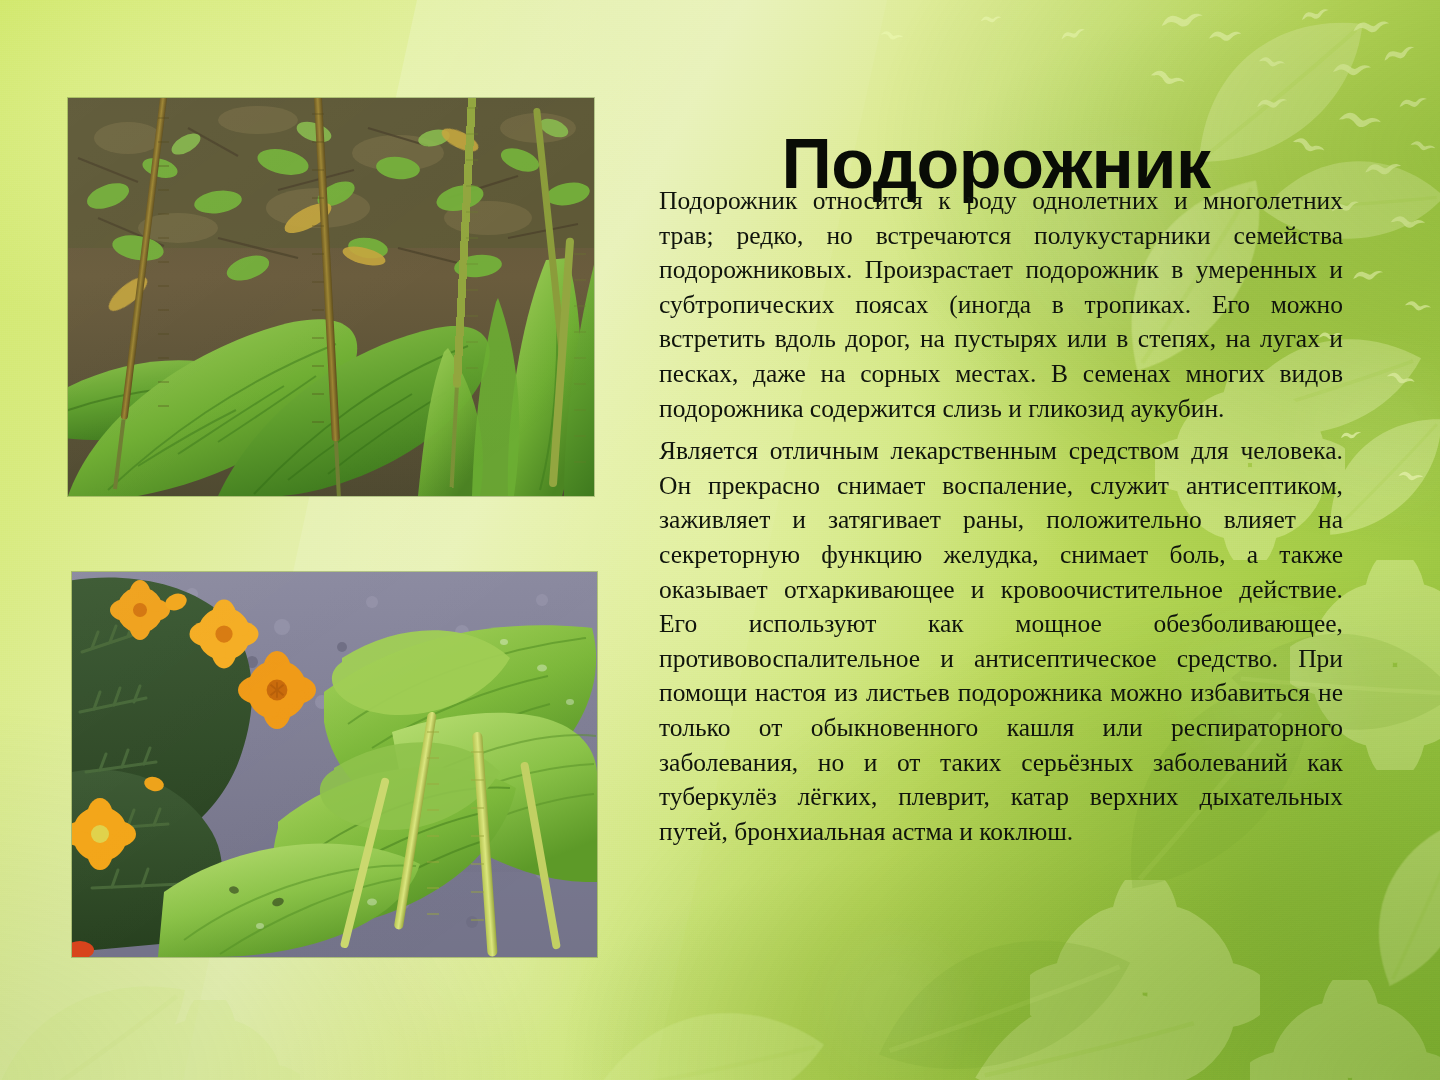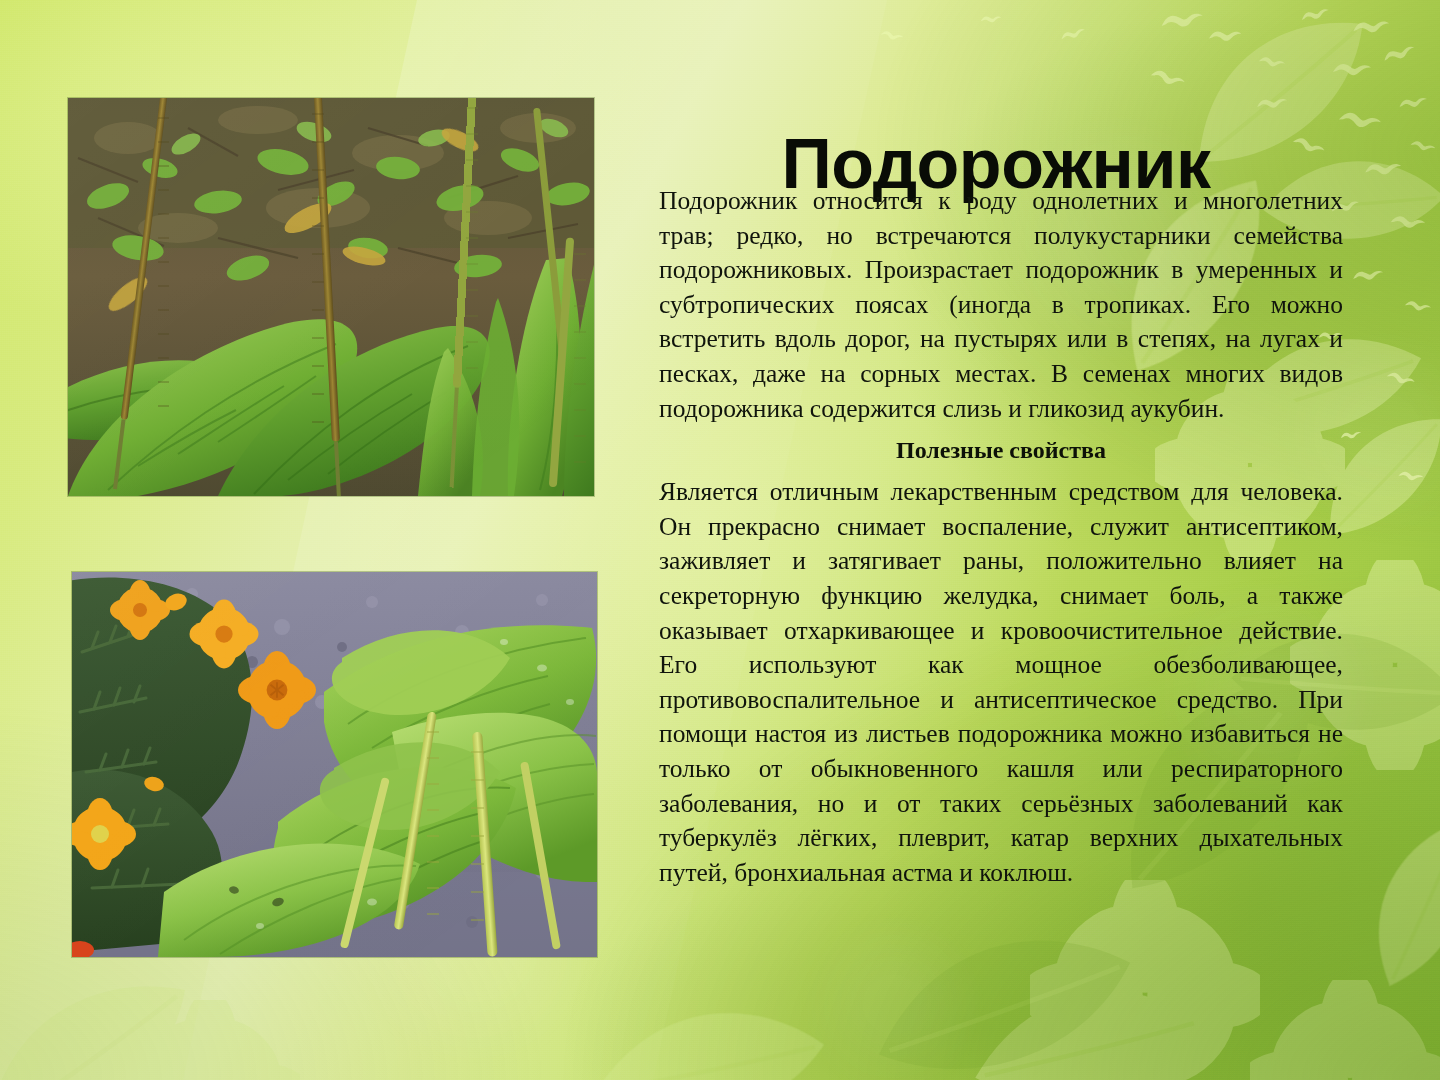--- a/index.html
+++ b/index.html
@@ -601,17 +601,16 @@
         <ellipse cx="162" cy="318" rx="5" ry="3.5" transform="rotate(15 162 318)"></ellipse>
       </g>
       <rect width="525" height="385" fill="url(#sheen)" opacity=".10"></rect>
     </svg>
   </div>
 
   <h1 class="title">Подорожник</h1>
 
   <div class="body-col">
     <p class="para">Подорожник относится к роду однолетних и многолетних трав; редко, но встречаются полукустарники семейства подорожниковых. Произрастает подорожник в умеренных и субтропических поясах (иногда в тропиках. Его можно встретить вдоль дорог, на пустырях или в степях, на лугах и песках, даже на сорных местах. В семенах многих видов подорожника содержится слизь и гликозид аукубин.</p>
-    <p class="sub-head">Полезные свойства</p>
     <p class="para">Является отличным лекарственным средством для человека. Он прекрасно снимает воспаление, служит антисептиком, заживляет и затягивает раны, положительно влияет на секреторную функцию желудка, снимает боль, а также оказывает отхаркивающее и кровоочистительное действие. Его используют как мощное обезболивающее, противовоспалительное и антисептическое средство. При помощи настоя из листьев подорожника можно избавиться не только от обыкновенного кашля или респираторного заболевания, но и от таких серьёзных заболеваний как туберкулёз лёгких, плеврит, катар верхних дыхательных путей, бронхиальная астма и коклюш.</p>
   </div>
 
 </div>
 
 </body></html>

